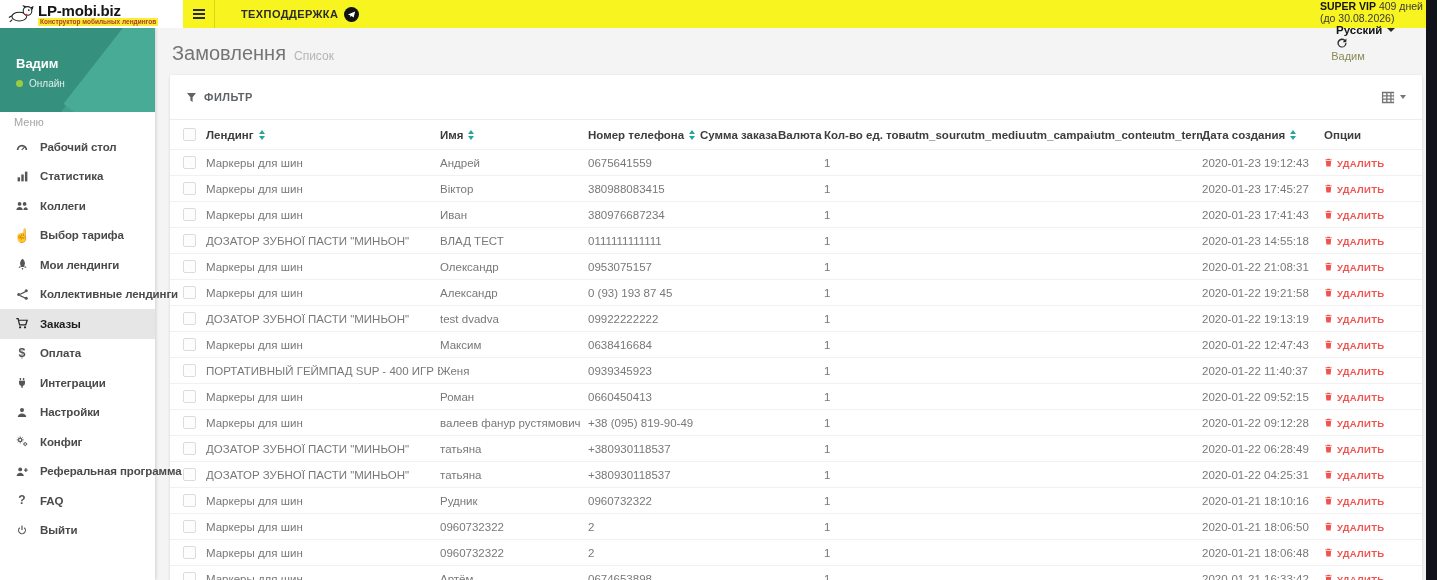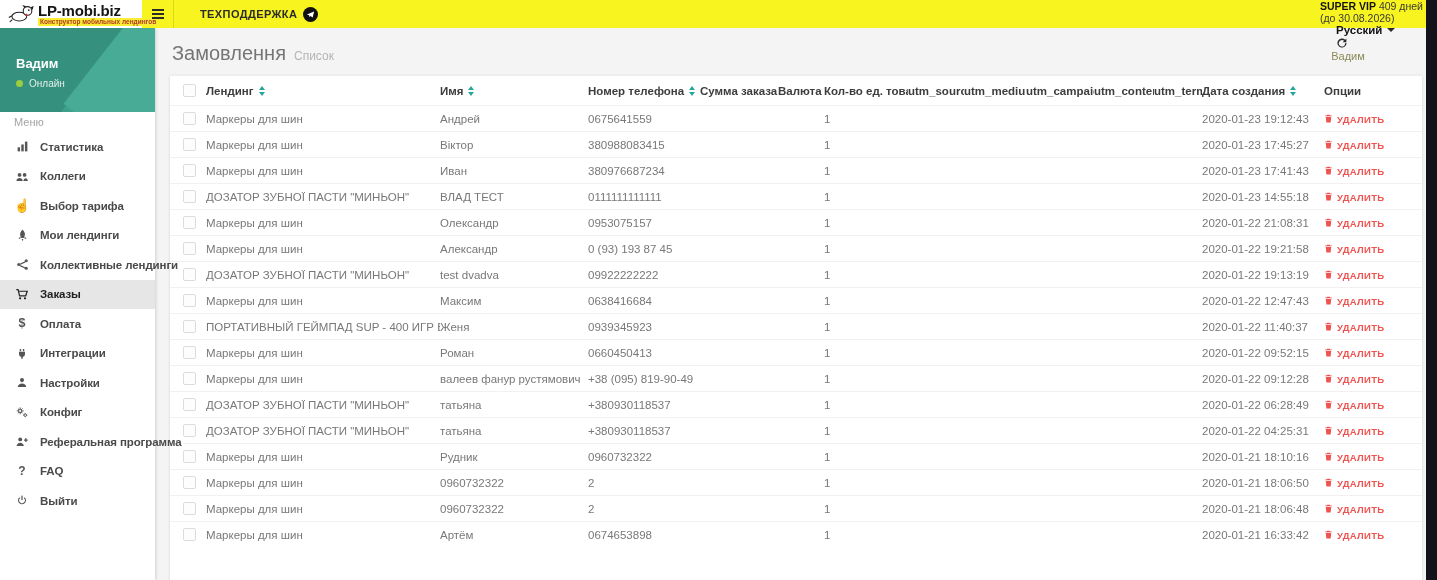--- a/index.html
+++ b/index.html
@@ -1,21 +1,21 @@
 <!DOCTYPE html>
 <html><head>
 <meta charset="utf-8">
 <style>
   * { margin:0; padding:0; box-sizing:border-box; }
   html,body { width:1437px; height:580px; overflow:hidden; }
   body { font-family:"Liberation Sans", sans-serif; background:#f4f4f4; position:relative; }
 
   
   .topbar { position:absolute; top:0; left:0; right:0; height:28px; background:#f7f41f; display:flex; align-items:stretch; z-index:30; }
-  .logo { width:142px; background:#ffffff; display:flex; align-items:center; gap:4px; padding:1px 6px 1px 8px; flex:none; cursor:pointer; }
+  .logo { width:183px; background:#ffffff; display:flex; align-items:center; gap:4px; padding:1px 6px 1px 8px; flex:none; cursor:pointer; }
   .logo .dog { flex:none; display:flex; }
   .brand { font-size:15px; font-weight:800; color:#161616; letter-spacing:-0.2px; line-height:15px; }
   .tagline { font-size:6.5px; color:#b03a2e; background:#f9ee31; padding:0 2px; line-height:8px; white-space:nowrap; font-weight:700; }
   .hamburger { width:32px; border:none; background:transparent; border-right:1px solid rgba(0,0,0,.12); display:flex; align-items:center; justify-content:center; cursor:pointer; flex:none; }
   .hamburger-icon { display:flex; flex-direction:column; gap:2px; }
   .hamburger-icon i { display:block; width:12px; height:2px; background:#2b2b2b; }
   .support { display:flex; align-items:center; gap:6px; padding:0 18px 0 26px; font-size:11px; font-weight:700; color:#2b2b2b; letter-spacing:.4px; cursor:pointer; text-decoration:none; }
   .tg { width:15px; height:15px; border-radius:50%; background:#111; display:flex; align-items:center; justify-content:center; }
   .topbar-right { margin-left:auto; display:flex; align-items:stretch;flex-direction:column; }
   .plan { display:flex; flex-direction:column; justify-content:center; font-size:10.5px; color:#3a3a3a; line-height:12px; padding-right:14px; }
@@ -155,20 +155,29 @@
       <div class="user-name">Вадим</div>
       <div class="user-status">
         <span class="dot"></span>
         <span>Онлайн</span>
       </div>
     </div>
     <div class="menu-label">Меню</div>
     <nav class="menu">
         <div class="nav-item">
           <span class="nav-icon">
+            <svg width="14" height="14" viewBox="0 0 16 16" fill="currentColor">
+              <path d="M2 11.5a6 6 0 0 1 12 0h-2a4 4 0 0 0-8 0z"></path>
+              <path d="M7.2 10.8l3.4-3.4 1 1-3.4 3.4z"></path>
+            </svg>
+          </span>
+          <span class="nav-label">Рабочий стол</span>
+        </div>
+        <div class="nav-item">
+          <span class="nav-icon">
             <svg width="13" height="13" viewBox="0 0 16 16" fill="currentColor">
               <rect x="2" y="9" width="3" height="5"></rect>
               <rect x="6.5" y="5.5" width="3" height="8.5"></rect>
               <rect x="11" y="2" width="3" height="12"></rect>
             </svg>
           </span>
           <span class="nav-label">Статистика</span>
         </div>
         <div class="nav-item">
           <span class="nav-icon">
@@ -278,20 +287,34 @@
         </div>
       </nav>
   </aside>
 
   <main class="main">
     <div class="page-head">
       <span class="page-title">Замовлення</span><span class="page-sub">Список</span>
     </div>
 
     <section class="card">
+      <div class="card-toolbar">
+        <button class="filter-btn">
+          <svg width="11" height="11" viewBox="0 0 16 16" fill="#5f6368">
+            <path d="M1.5 1.5h13L9.6 7.8v6.7l-3.2-2V7.8z"></path>
+          </svg>
+          <span>ФИЛЬТР</span>
+        </button>
+        <button class="grid-btn">
+          <svg width="14" height="13" viewBox="0 0 16 15" fill="#757575">
+            <path d="M1 1h14v13H1zm1.5 1.5v2.4h3.4V2.5zm4.9 0v2.4h3.2V2.5zm4.7 0v2.4h2.4V2.5zM2.5 6.4v2.2h3.4V6.4zm4.9 0v2.2h3.2V6.4zm4.7 0v2.2h2.4V6.4zM2.5 10.1v2.4h3.4v-2.4zm4.9 0v2.4h3.2v-2.4zm4.7 0v2.4h2.4v-2.4z"></path>
+          </svg>
+          <span class="caret-sm"></span>
+        </button>
+      </div>
 
       <div class="table">
         <div class="thead">
             <div class="tr">
               <div class="th col-check">
                 <span class="checkbox"></span>
               </div>
               <div class="th col-landing">
                 <span>Лендинг</span>
                 <span class="sort">

